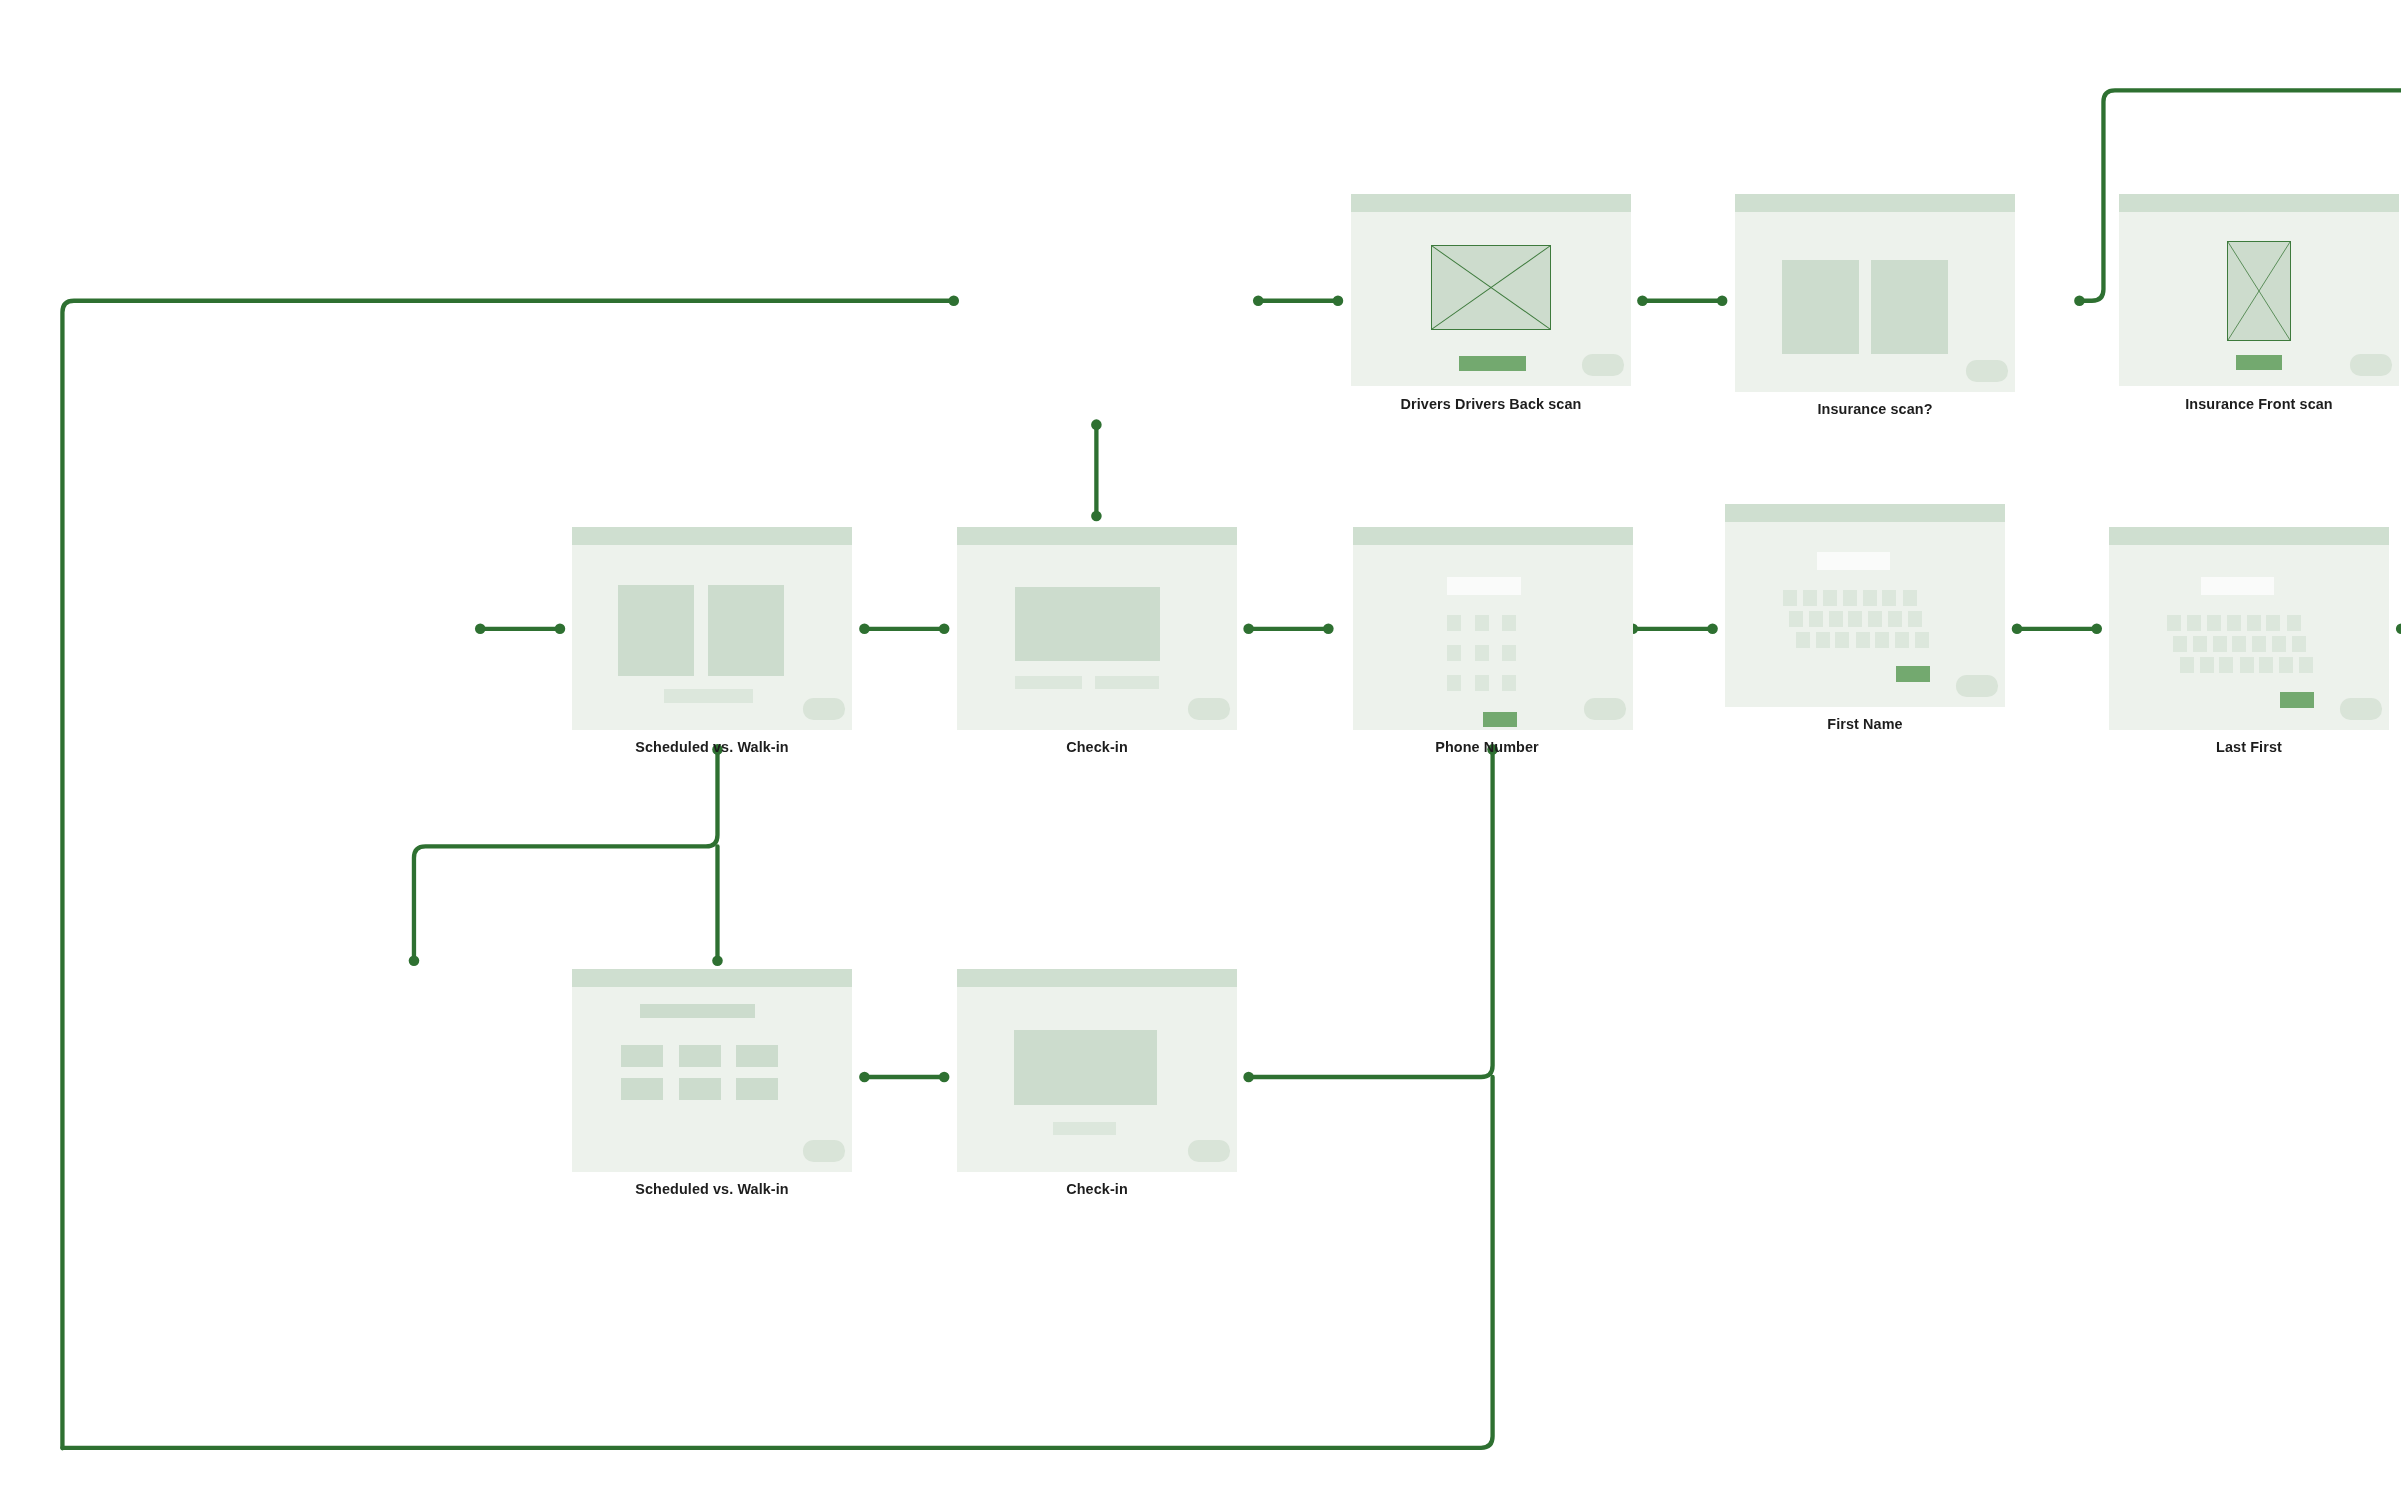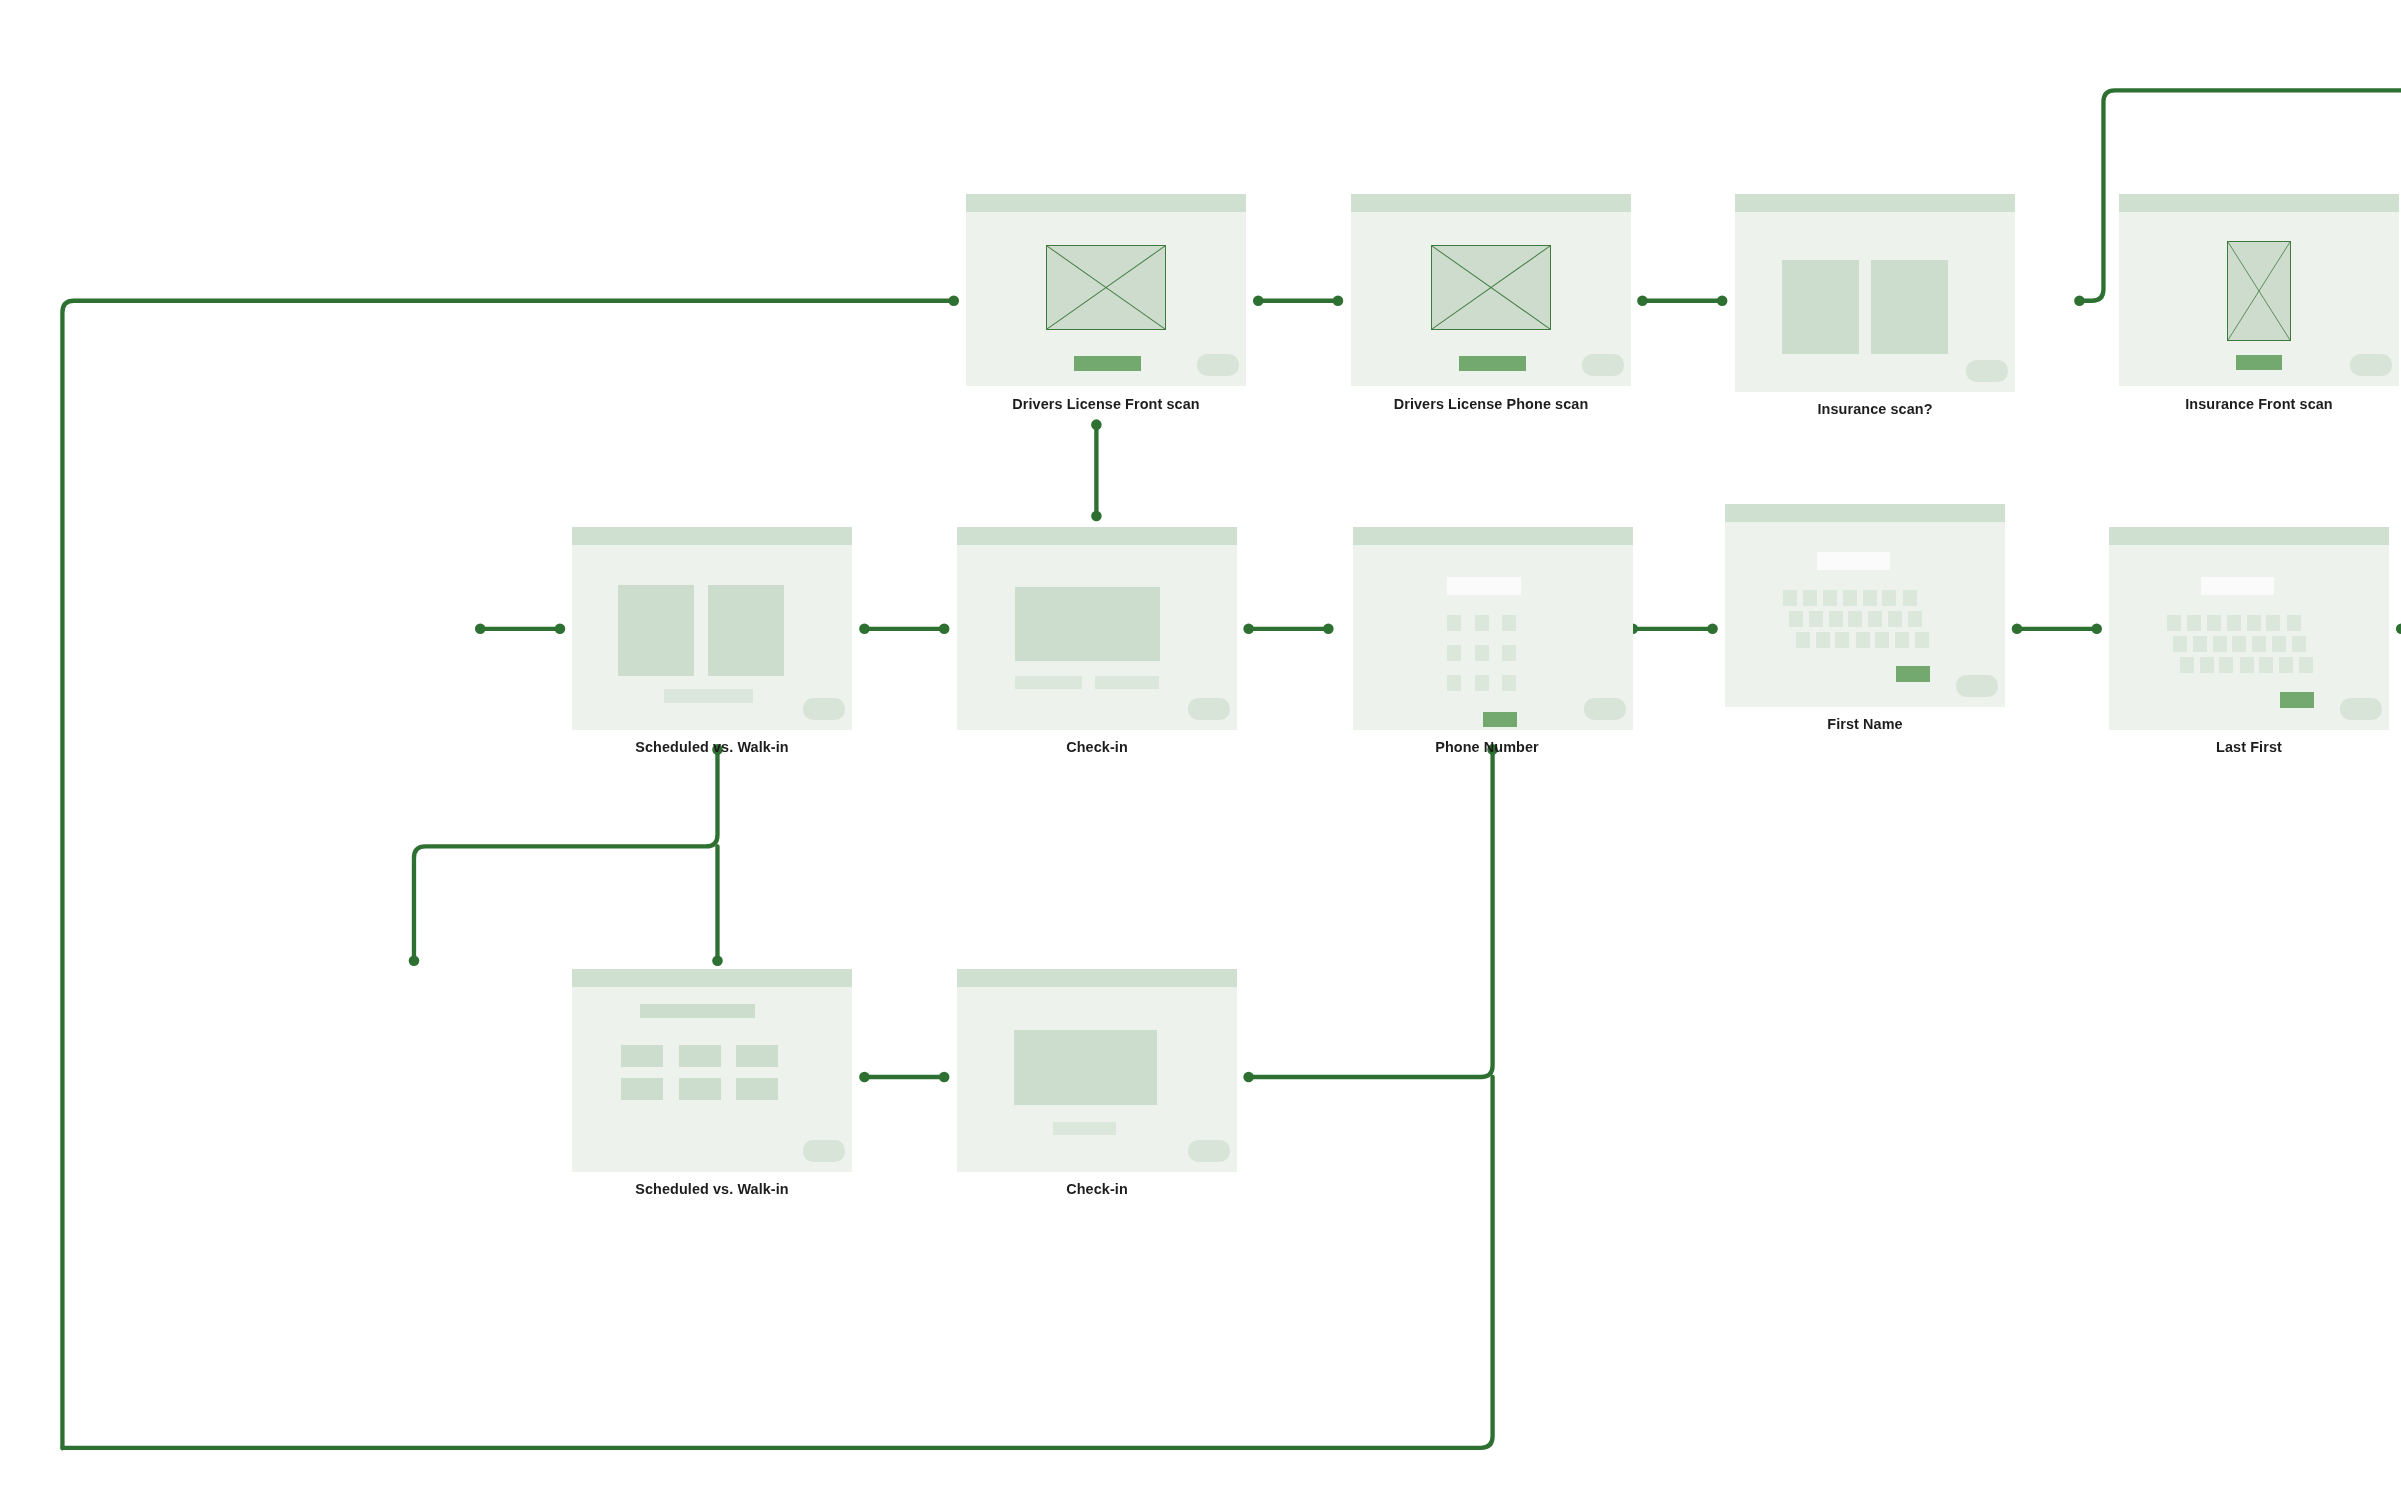--- a/index.html
+++ b/index.html
@@ -147,48 +147,34 @@
       <path d="M 2600 2242 H 3084 Q 3108 2242 3108 2218 V 1560"></path>
       <circle cx="2600" cy="2242" r="11"></circle>
         <circle cx="3108" cy="1560" r="11"></circle>
     </g>
 
     <g>
       <path d="M 3108 2242 V 2990 Q 3108 3014 3084 3014 H 130"></path>
     </g>
   </svg>
 
-  <div class="node" style="left:966px;top:194px;width:280px;height:192px;">
+
+  <div class="node" style="left:1351px;top:194px;width:280px;height:192px;">
     <div class="card">
       <div class="titlebar"></div>
       <div class="imgbox" style="left:80px;top:51px;width:120px;height:85px;">
         <svg viewBox="0 0 100 100" preserveAspectRatio="none">
             <line x1="0" y1="0" x2="100" y2="100" stroke="#3d7a3c" stroke-width="1"></line>
             <line x1="100" y1="0" x2="0" y2="100" stroke="#3d7a3c" stroke-width="1"></line>
           </svg>
       </div>
       <div class="btn-green" style="left:108px;top:162px;width:67px;height:15.4px;"></div>
       <div class="home-pill"></div>
     </div>
-    <div class="caption" style="top:202px;">Drivers License Front scan</div>
-  </div>
-
-  <div class="node" style="left:1351px;top:194px;width:280px;height:192px;">
-    <div class="card">
-      <div class="titlebar"></div>
-      <div class="imgbox" style="left:80px;top:51px;width:120px;height:85px;">
-        <svg viewBox="0 0 100 100" preserveAspectRatio="none">
-            <line x1="0" y1="0" x2="100" y2="100" stroke="#3d7a3c" stroke-width="1"></line>
-            <line x1="100" y1="0" x2="0" y2="100" stroke="#3d7a3c" stroke-width="1"></line>
-          </svg>
-      </div>
-      <div class="btn-green" style="left:108px;top:162px;width:67px;height:15.4px;"></div>
-      <div class="home-pill"></div>
-    </div>
-    <div class="caption" style="top:202px;">Drivers License Phone scan</div>
+    <div class="caption" style="top:202px;">Drivers Drivers Back scan</div>
   </div>
 
   <div class="node" style="left:2119px;top:194px;width:280px;height:192px;">
     <div class="card">
       <div class="titlebar"></div>
       <div class="imgbox" style="left:108px;top:47px;width:64px;height:100px;">
         <svg viewBox="0 0 100 100" preserveAspectRatio="none">
             <line x1="0" y1="0" x2="100" y2="100" stroke="#3d7a3c" stroke-width="1"></line>
             <line x1="100" y1="0" x2="0" y2="100" stroke="#3d7a3c" stroke-width="1"></line>
           </svg>

